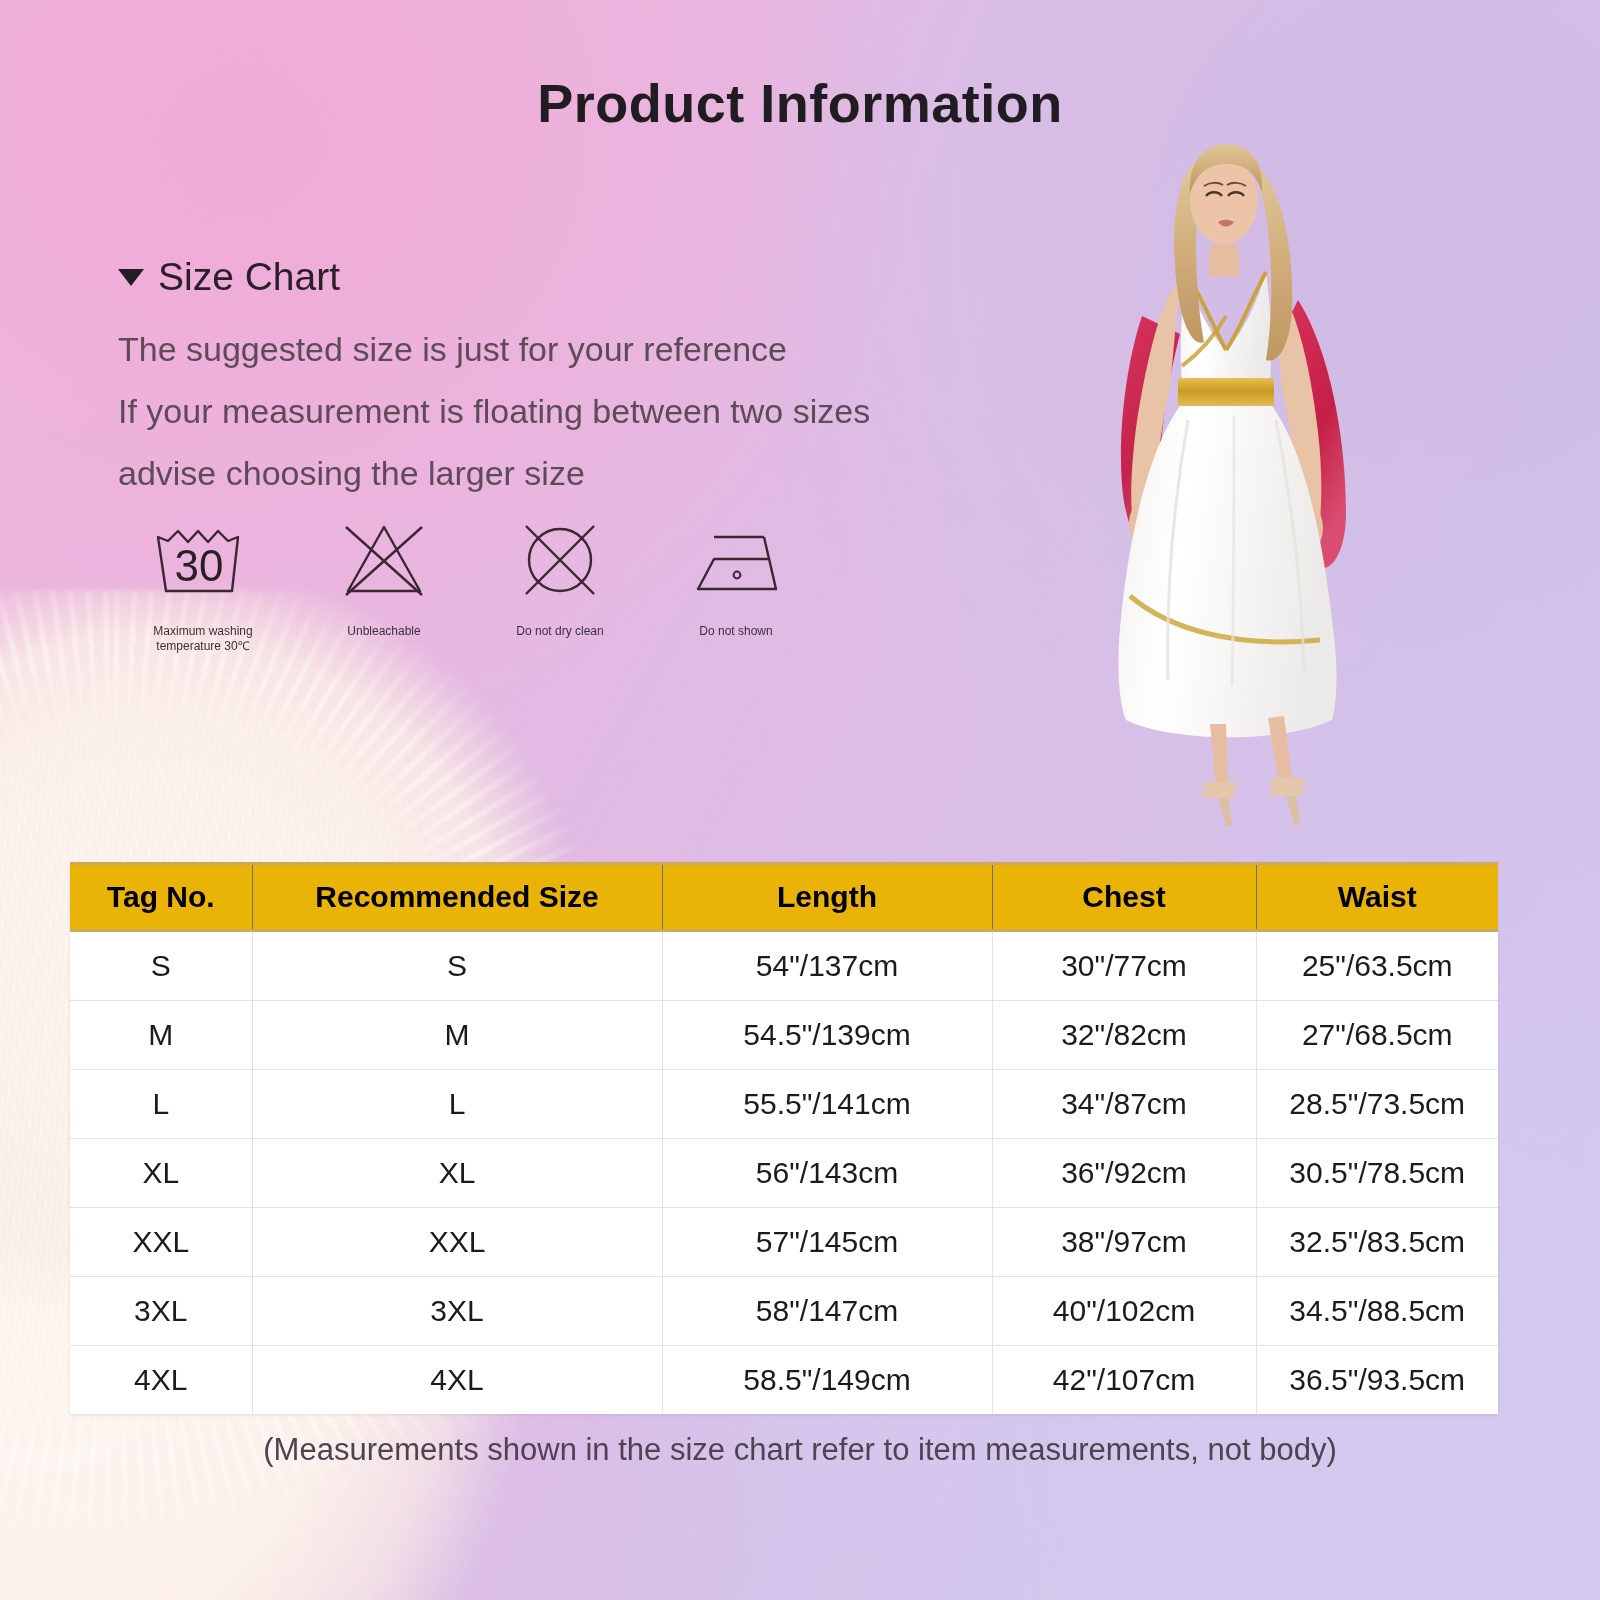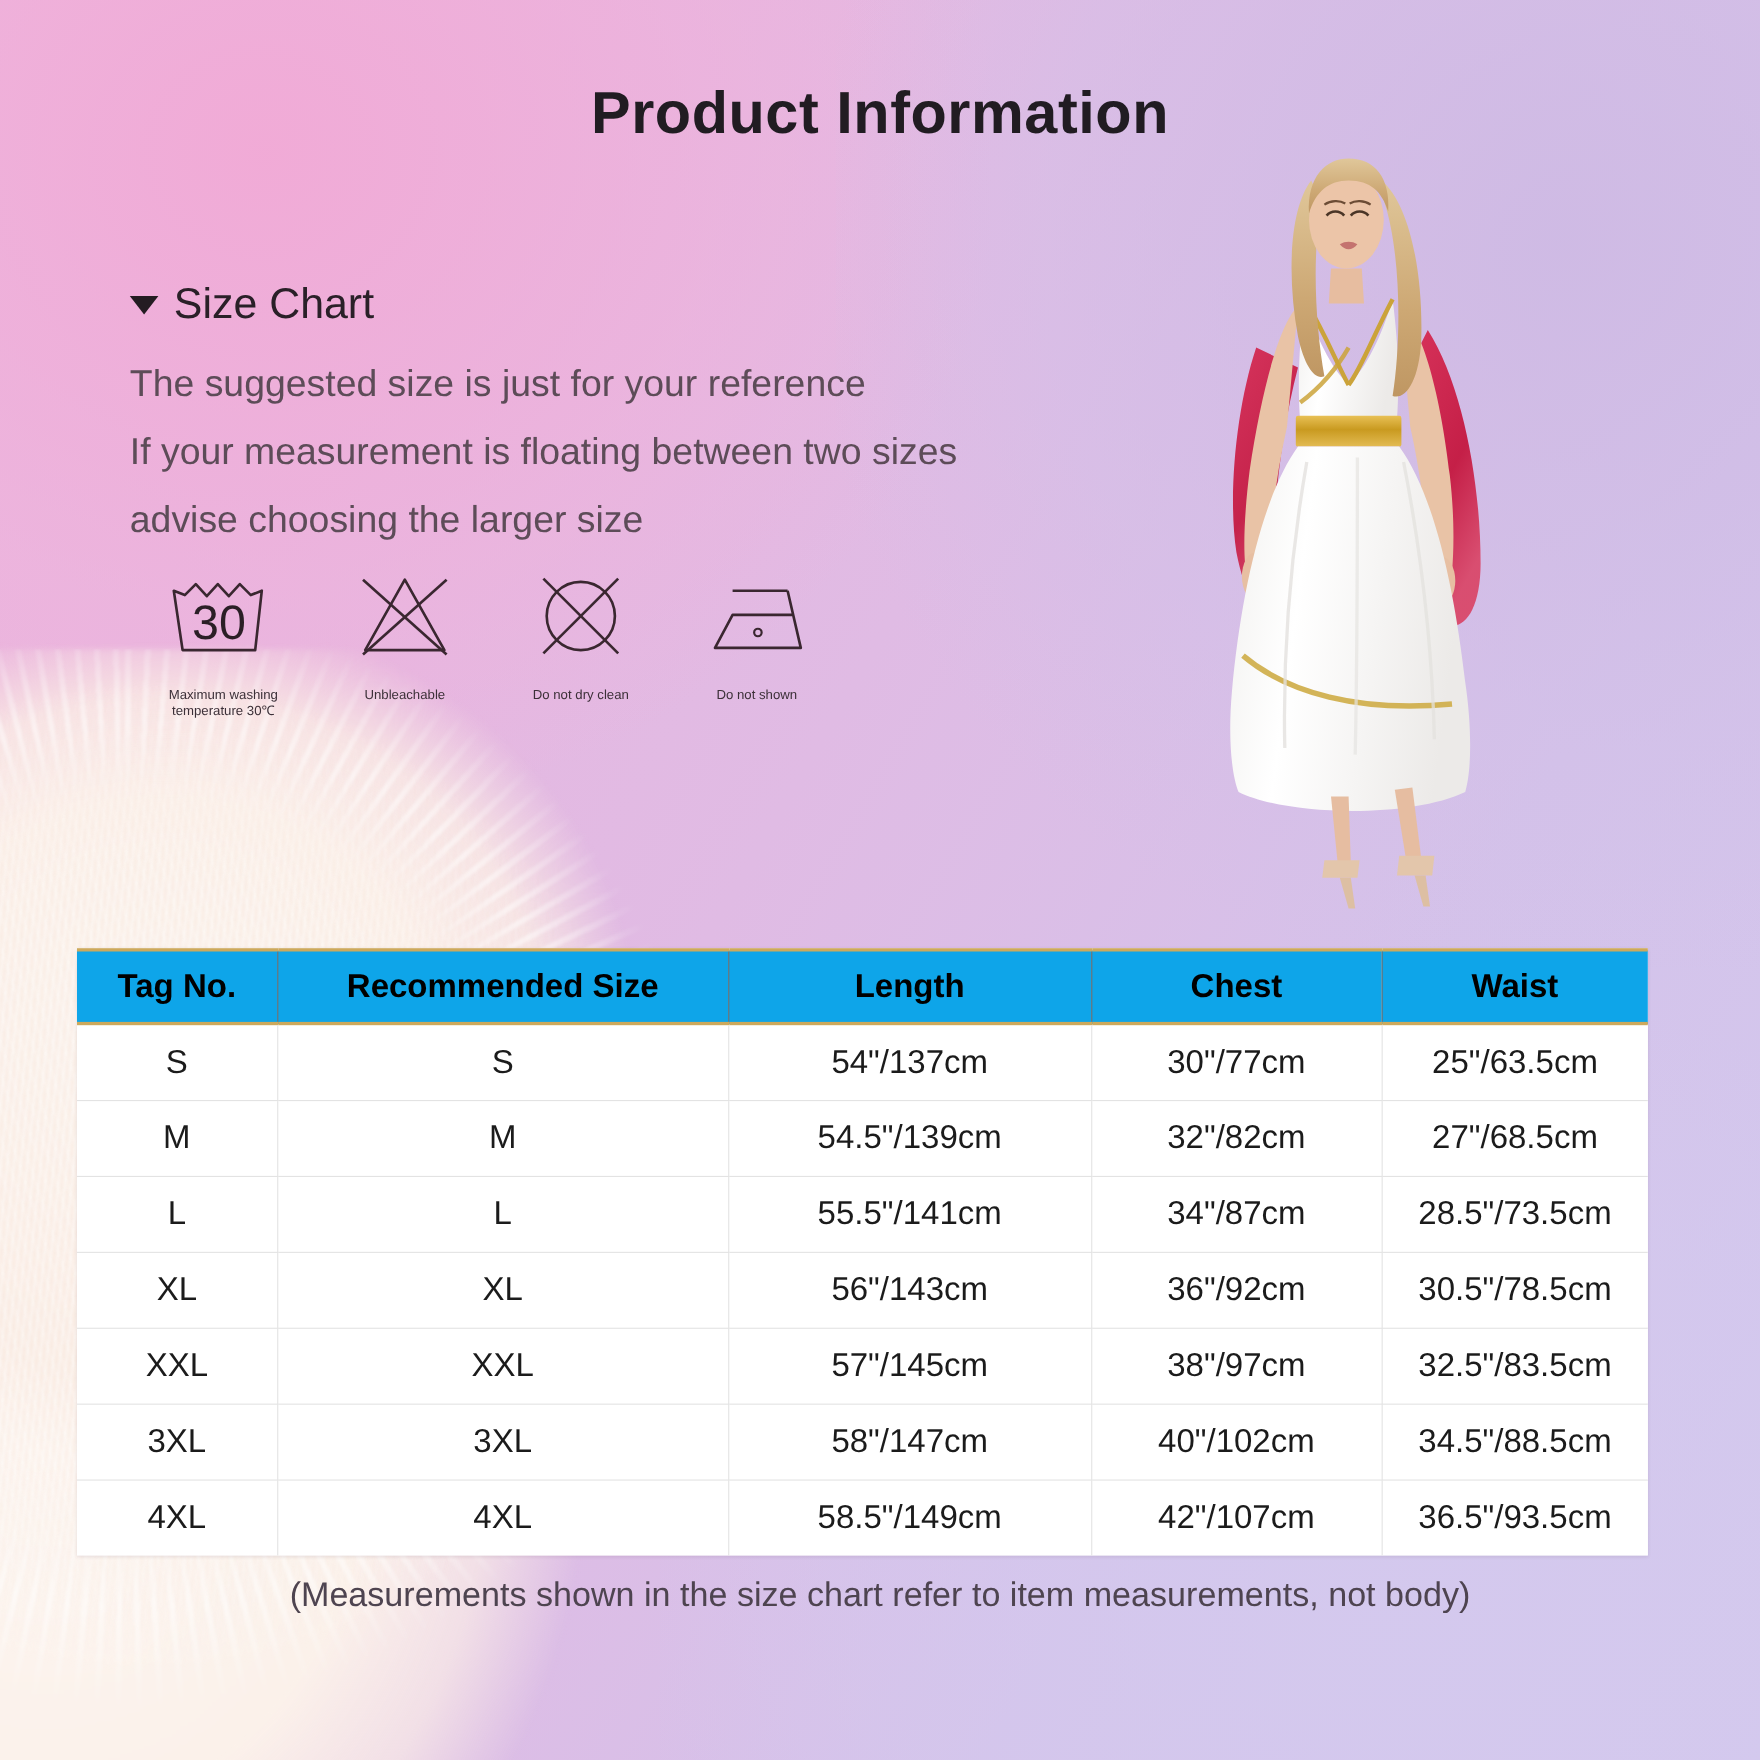--- a/index.html
+++ b/index.html
@@ -127,21 +127,21 @@
     white-space: nowrap;
   }
 
   
   .care-row {
     position: absolute;
     left: 118px;
     top: 512px;
     display: flex;
     align-items: flex-start;
-    gap: 0;
+    gap: 16px;
   }
   .care-item {
     display: flex;
     flex-direction: column;
     align-items: center;
     width: 160px;
   }
   .care-item.wide { width: 170px; }
   .care-glyph {
     height: 96px;
@@ -173,21 +173,21 @@
     position: absolute;
     left: 70px;
     top: 862px;
     width: 1428px;
     border-collapse: collapse;
     table-layout: fixed;
     background: #ffffff;
     box-shadow: 0 1px 3px rgba(80,60,80,0.12);
   }
   .size-table th {
-    background: #0ea5e9;
+    background: #eab308;
     color: #000000;
     font-size: 30px;
     font-weight: 700;
     height: 64px;
     border-right: 1px solid #6e6e6e;
     border-top: 3px solid #cda95c;
     border-bottom: 3px solid #cda95c;
     text-align: center;
     padding: 0;
   }

